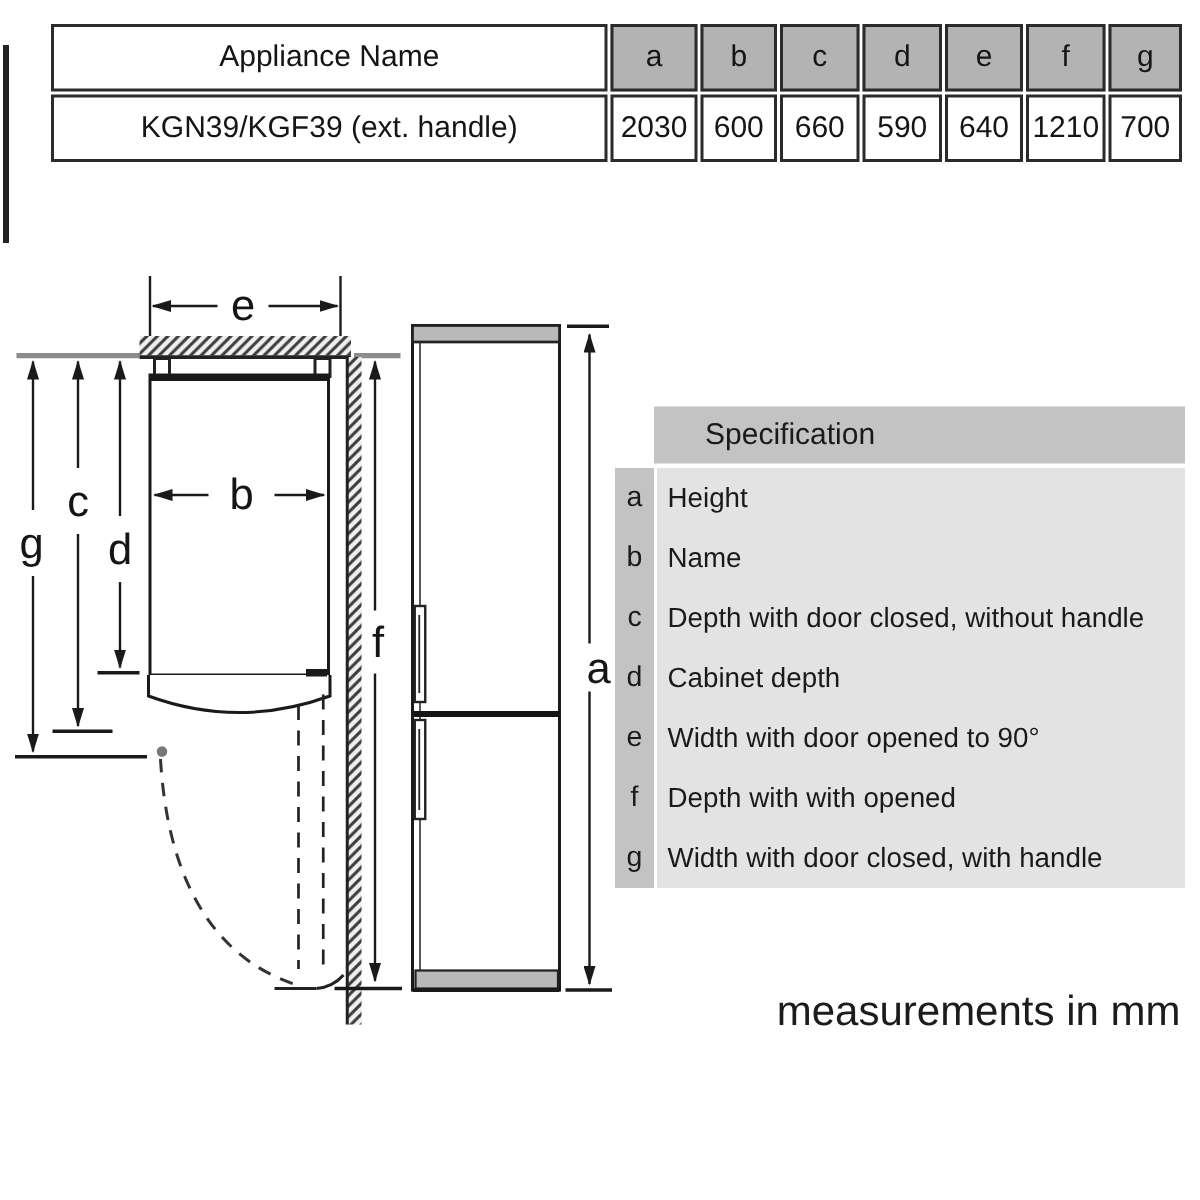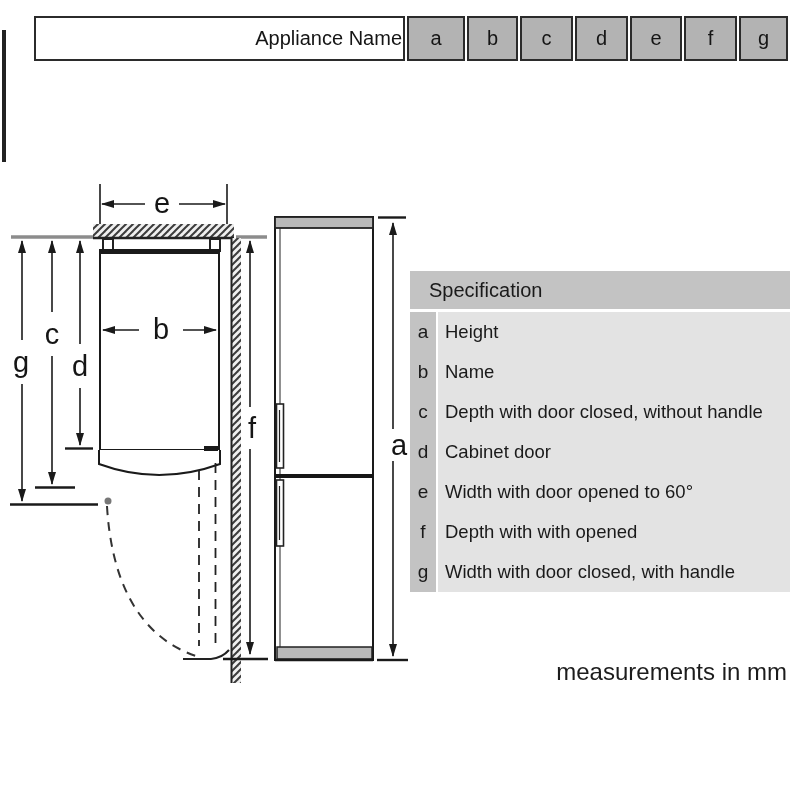--- a/index.html
+++ b/index.html
@@ -5,37 +5,37 @@
   html,body{margin:0;padding:0;background:#fff;}
   #canvas{position:relative;width:800px;height:800px;background:#fff;overflow:hidden;
           font-family:"Liberation Sans",sans-serif;color:#111;}
 
   
   #dim-table{position:absolute;left:32px;top:14px;width:758px;
              border-collapse:separate;border-spacing:2px;table-layout:fixed;}
   #dim-table td{border:2px solid #2b2b2b;height:45px;box-sizing:border-box;
                 font-size:20px;color:#151515;background:#fff;text-align:center;
                 overflow:hidden;white-space:nowrap;}
-  #dim-table td.name{text-align:right;}
+  #dim-table td.name{text-align:center;}
   #dim-table td.hdr{background:#b3b3b3;}
 
   
   #spec-panel{position:absolute;left:410px;top:271px;width:380px;}
-  #spec-title{height:38px;line-height:38px;background:#c3c3c3;
-              padding-left:19px;font-size:20px;color:#1a1a1a;box-sizing:border-box;}
+  #spec-title{margin-left:26px;height:38px;line-height:38px;background:#c3c3c3;
+              padding-left:34px;font-size:20px;color:#1a1a1a;box-sizing:border-box;}
   #spec-rows{margin-top:3px;}
   .spec-row{display:flex;height:40px;line-height:40px;}
   .spec-key{width:26px;background:#c3c3c3;text-align:center;font-size:19px;color:#1a1a1a;}
   .spec-gap{width:2px;background:#fff;}
   .spec-label{flex:1;background:#e3e3e3;padding-left:7px;font-size:18.5px;color:#1a1a1a;
               white-space:nowrap;overflow:hidden;}
 
   
   #footer-note{position:absolute;left:487px;top:658px;width:300px;text-align:right;
-               font-size:24px;color:#1c1c1c;}
+               font-size:28px;color:#1c1c1c;}
 
   
   #diagram-svg{position:absolute;left:0;top:0;pointer-events:none;}
   .dim-line{stroke:#1a1a1a;stroke-width:1.6;fill:none;}
   .tick{stroke:#1a1a1a;stroke-width:2.4;fill:none;}
   .outline{stroke:#1a1a1a;stroke-width:2;fill:#fff;}
   .dim-label{font-family:"Liberation Sans",sans-serif;font-size:29px;fill:#151515;
              text-anchor:middle;}
 </style>
 </head>
@@ -58,20 +58,30 @@
       <tr>
         <td class="name">Appliance Name</td>
         <td class="hdr">a</td>
         <td class="hdr">b</td>
         <td class="hdr">c</td>
         <td class="hdr">d</td>
         <td class="hdr">e</td>
         <td class="hdr">f</td>
         <td class="hdr">g</td>
       </tr>
+      <tr>
+        <td class="name">KGN39/KGF39 (ext. handle)</td>
+        <td>2030</td>
+        <td>600</td>
+        <td>660</td>
+        <td>590</td>
+        <td>640</td>
+        <td>1210</td>
+        <td>700</td>
+      </tr>
     </tbody>
   </table>
 
   <svg id="diagram-svg" width="460" height="710" viewBox="0 0 460 710">
     <defs>
       <marker id="arrE" viewBox="0 0 13 8" refX="12" refY="4" markerWidth="13" markerHeight="8" orient="auto" markerUnits="userSpaceOnUse">
           <path d="M0,0 L13,4 L0,8 Z" fill="#1a1a1a"></path>
         </marker>
       <marker id="arrS" viewBox="0 0 13 8" refX="1" refY="4" markerWidth="13" markerHeight="8" orient="auto" markerUnits="userSpaceOnUse">
           <path d="M13,0 L0,4 L13,8 Z" fill="#1a1a1a"></path>
@@ -197,26 +207,26 @@
         <div class="spec-label">Name</div>
       </div>
       <div class="spec-row">
         <div class="spec-key">c</div>
         <div class="spec-gap"></div>
         <div class="spec-label">Depth with door closed, without handle</div>
       </div>
       <div class="spec-row">
         <div class="spec-key">d</div>
         <div class="spec-gap"></div>
-        <div class="spec-label">Cabinet door</div>
+        <div class="spec-label">Cabinet depth</div>
       </div>
       <div class="spec-row">
         <div class="spec-key">e</div>
         <div class="spec-gap"></div>
-        <div class="spec-label">Width with door opened to 60°</div>
+        <div class="spec-label">Width with door opened to 90°</div>
       </div>
       <div class="spec-row">
         <div class="spec-key">f</div>
         <div class="spec-gap"></div>
         <div class="spec-label">Depth with with opened</div>
       </div>
       <div class="spec-row">
         <div class="spec-key">g</div>
         <div class="spec-gap"></div>
         <div class="spec-label">Width with door closed, with handle</div>

